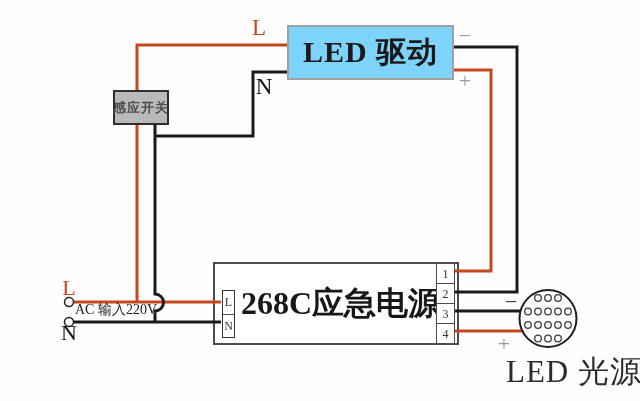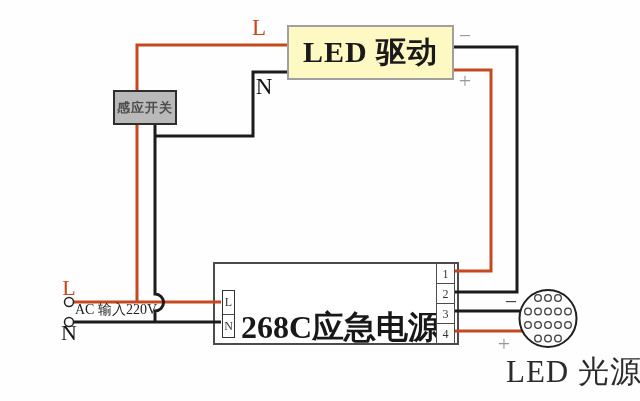--- a/index.html
+++ b/index.html
@@ -4,35 +4,35 @@
 <style>
   html,body{margin:0;padding:0;background:#ffffff;}
   .canvas{
     position:relative;width:640px;height:401px;background:#fefefe;overflow:hidden;
     font-family:"Liberation Serif","DejaVu Serif",serif;
   }
   .wire-layer{position:absolute;left:0;top:0;z-index:1;}
   .box{position:absolute;box-sizing:border-box;display:flex;align-items:center;justify-content:center;}
   .driver-box{
     left:287px;top:25px;width:167px;height:55px;z-index:2;
-    background:#fef9c3;border:2px solid #a0a0a0;
+    background:#7dd3fc;border:2px solid #a0a0a0;
     font-size:30px;font-weight:bold;color:#1a1a1a;letter-spacing:1px;
   }
   .sensor-box{
-    left:113px;top:90px;width:64px;height:35px;z-index:2;
+    left:113px;top:90px;width:56px;height:35px;z-index:2;
     background:#b9b9b9;border:2px solid #2e2e2e;
     font-size:13px;font-weight:bold;color:#4d4d4d;letter-spacing:1px;white-space:nowrap;
   }
   .psu-box{
     left:213px;top:262px;width:246px;height:83px;z-index:0;
     background:#ffffff;border:2px solid #4c4c4c;
   }
   .psu-title{
     position:absolute;left:26px;right:22px;top:50%;transform:translateY(-50%);
-    text-align:center;font-size:32px;font-weight:bold;color:#181818;white-space:nowrap;margin-top:24px;
+    text-align:center;font-size:32px;font-weight:bold;color:#181818;white-space:nowrap;
   }
   .strip{position:absolute;box-sizing:border-box;display:flex;flex-direction:column;background:#ffffff;}
   .psu-ln-strip{left:7px;top:26px;width:13px;height:48px;border:1px solid #333;}
   .psu-num-strip{left:221px;top:-1px;width:19px;height:81px;border:1px solid #4c4c4c;}
   .strip .cell{
     flex:1;display:flex;align-items:center;justify-content:center;
     font-size:12px;color:#333;border-bottom:1px solid #4c4c4c;line-height:1;
   }
   .strip .cell:last-child{border-bottom:none;}
   .cell-live{color:#c6481e;}

